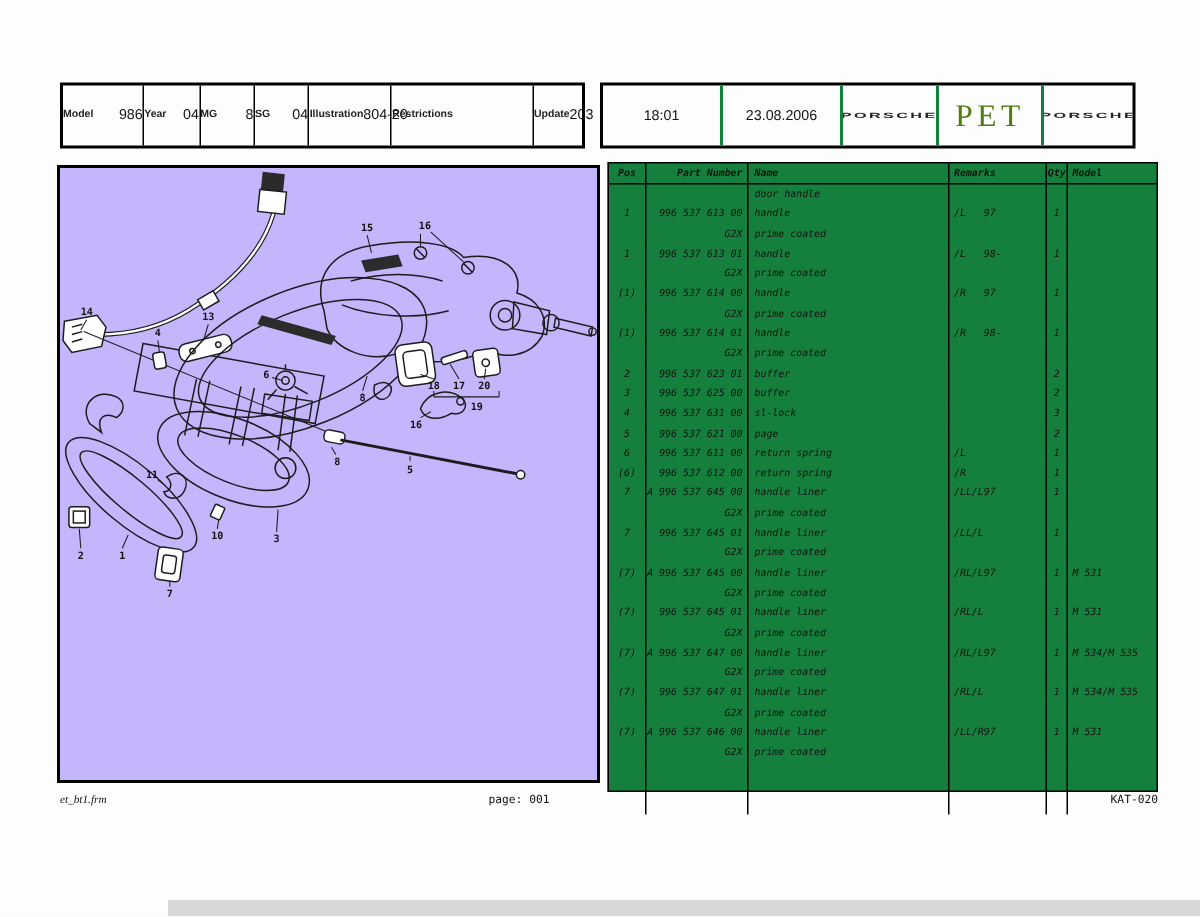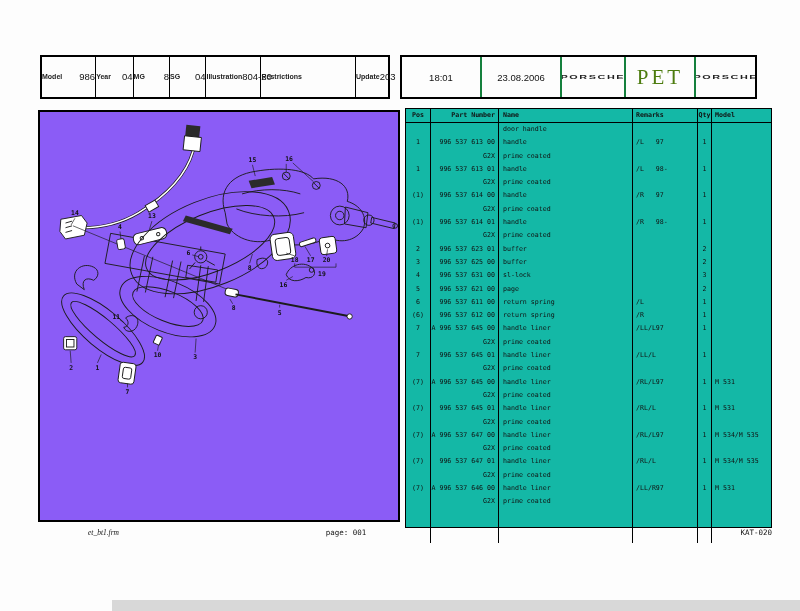--- a/index.html
+++ b/index.html
@@ -18,46 +18,46 @@
              border:2px solid #000;display:flex;box-sizing:border-box;}
   .rcell{border-right:2px solid #15803d;display:flex;align-items:center;justify-content:center;
          box-sizing:border-box;overflow:hidden;}
   .rcell:last-child{border-right:none;}
   .timetext{font-size:9.5px;}
   .brand{font-size:7px;font-weight:bold;letter-spacing:1px;transform:scaleX(1.55) scaleY(0.72);
          white-space:nowrap;color:#222;}
   .pet{font-family:"Liberation Serif",serif;font-size:21px;letter-spacing:3px;color:#4d7c0f;}
   
   #diagram{position:absolute;left:38px;top:110px;width:362px;height:412px;
-           border:2px solid #000;box-sizing:border-box;background:#8b5cf6;padding-left:18px;}
+           border:2px solid #000;box-sizing:border-box;background:#c4b5fd;}
   #diagram svg{display:block;width:100%;height:100%;}
   .art{stroke:#1c1c1c;fill:none;stroke-width:1;}
   .leader{stroke:#1c1c1c;stroke-width:0.7;}
   .callout{font-family:"DejaVu Sans Mono",monospace;font-size:6.8px;fill:#111;
            text-anchor:middle;font-weight:bold;}
   
   #ptable{position:absolute;left:405px;top:108px;width:367px;height:420px;
-          border:1.5px solid #000;box-sizing:border-box;background:#14b8a6;
-          font-family:"DejaVu Sans Mono",monospace;font-size:6.6px;}
+          border:1.5px solid #000;box-sizing:border-box;background:#15803d;
+          font-family:"DejaVu Sans Mono",monospace;font-size:6.6px;font-style:italic;}
   .thead{display:flex;height:14px;border-bottom:1px solid #000;box-sizing:border-box;
          font-weight:bold;}
   .trow{display:flex;height:13.3px;}
   .td,.th{box-sizing:border-box;white-space:pre;overflow:hidden;line-height:13.3px;
           border-right:1px solid #000;}
   .th{line-height:13px;text-align:center;}
   .c0{width:25px;text-align:center;}
   .c1{width:68px;text-align:right;padding-right:3px;}
   .c2{width:134px;text-align:left;padding-left:4px;}
   .c3{width:65px;text-align:left;padding-left:3px;}
   .c4{width:14px;text-align:center;padding:0;}
   .c5{width:58px;text-align:left;padding-left:3px;border-right:none;}
   .tbody{position:relative;}
   
   .footer-item{position:absolute;top:528px;font-size:7.5px;}
-  #footer-left{left:40px;font-family:"Liberation Serif",serif;font-style:italic;margin-left:48px;}
+  #footer-left{left:40px;font-family:"Liberation Serif",serif;font-style:italic;}
   #footer-center{left:0;width:692px;text-align:center;font-family:"DejaVu Sans Mono",monospace;}
   #footer-right{right:28px;font-family:"DejaVu Sans Mono",monospace;}
   
   #bottom-bar{position:absolute;left:112px;top:600px;width:688px;height:11px;background:#d8d8d8;}
 </style>
 </head>
 <body>
 
 <div id="screen">
 

